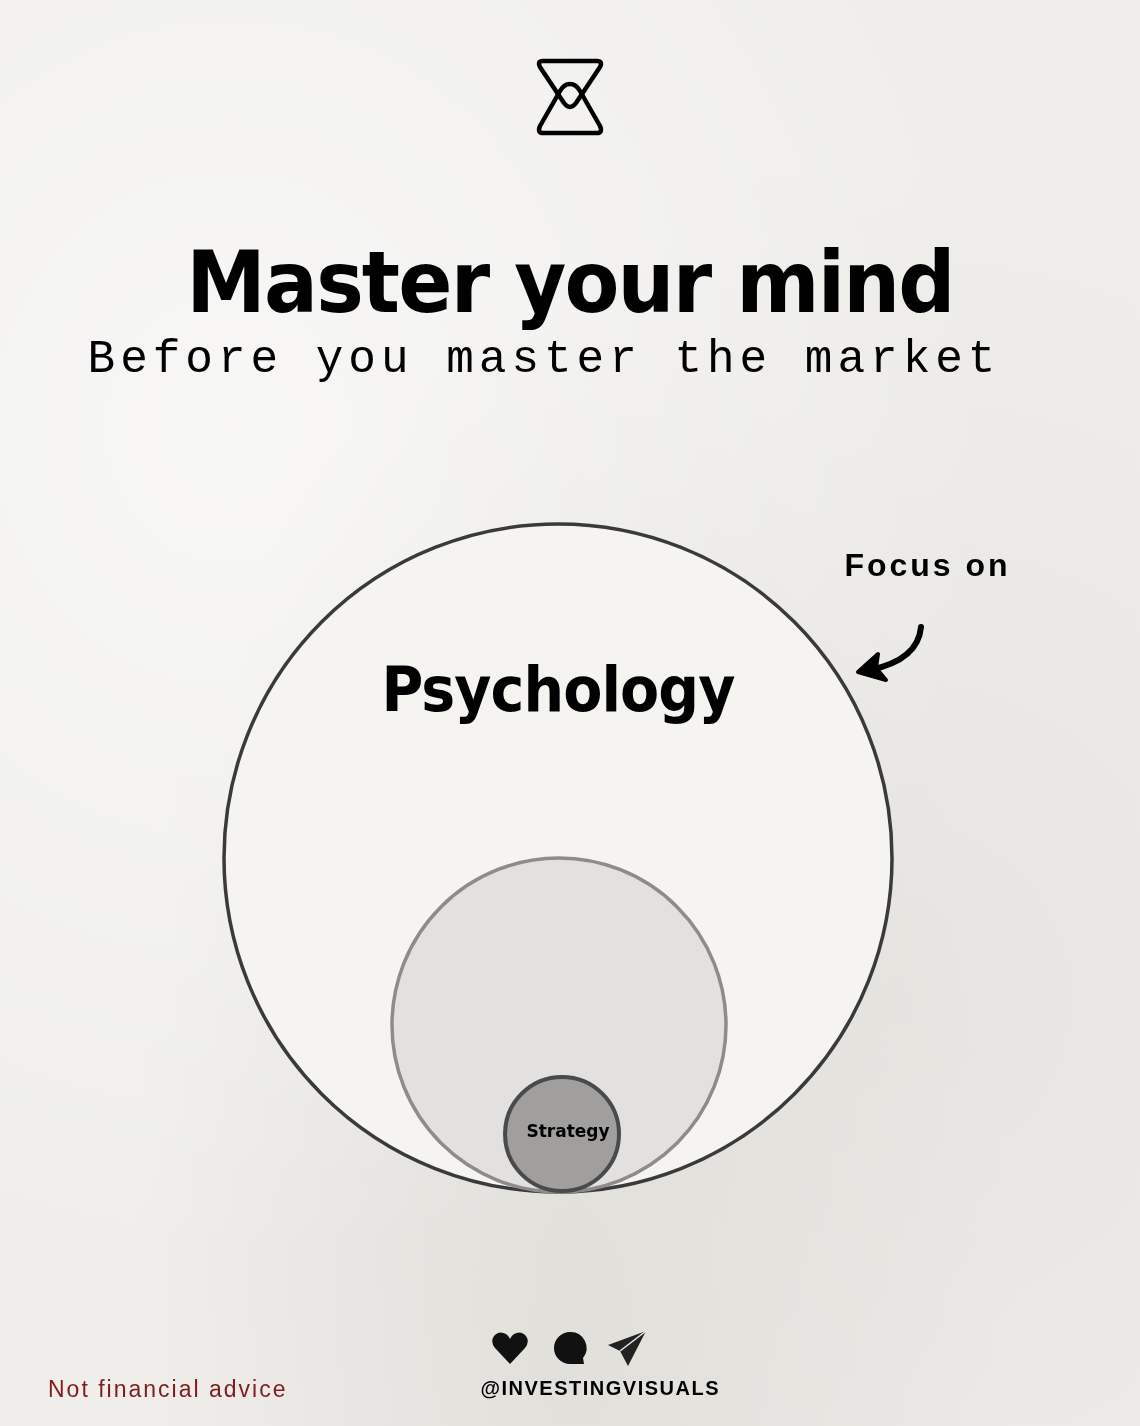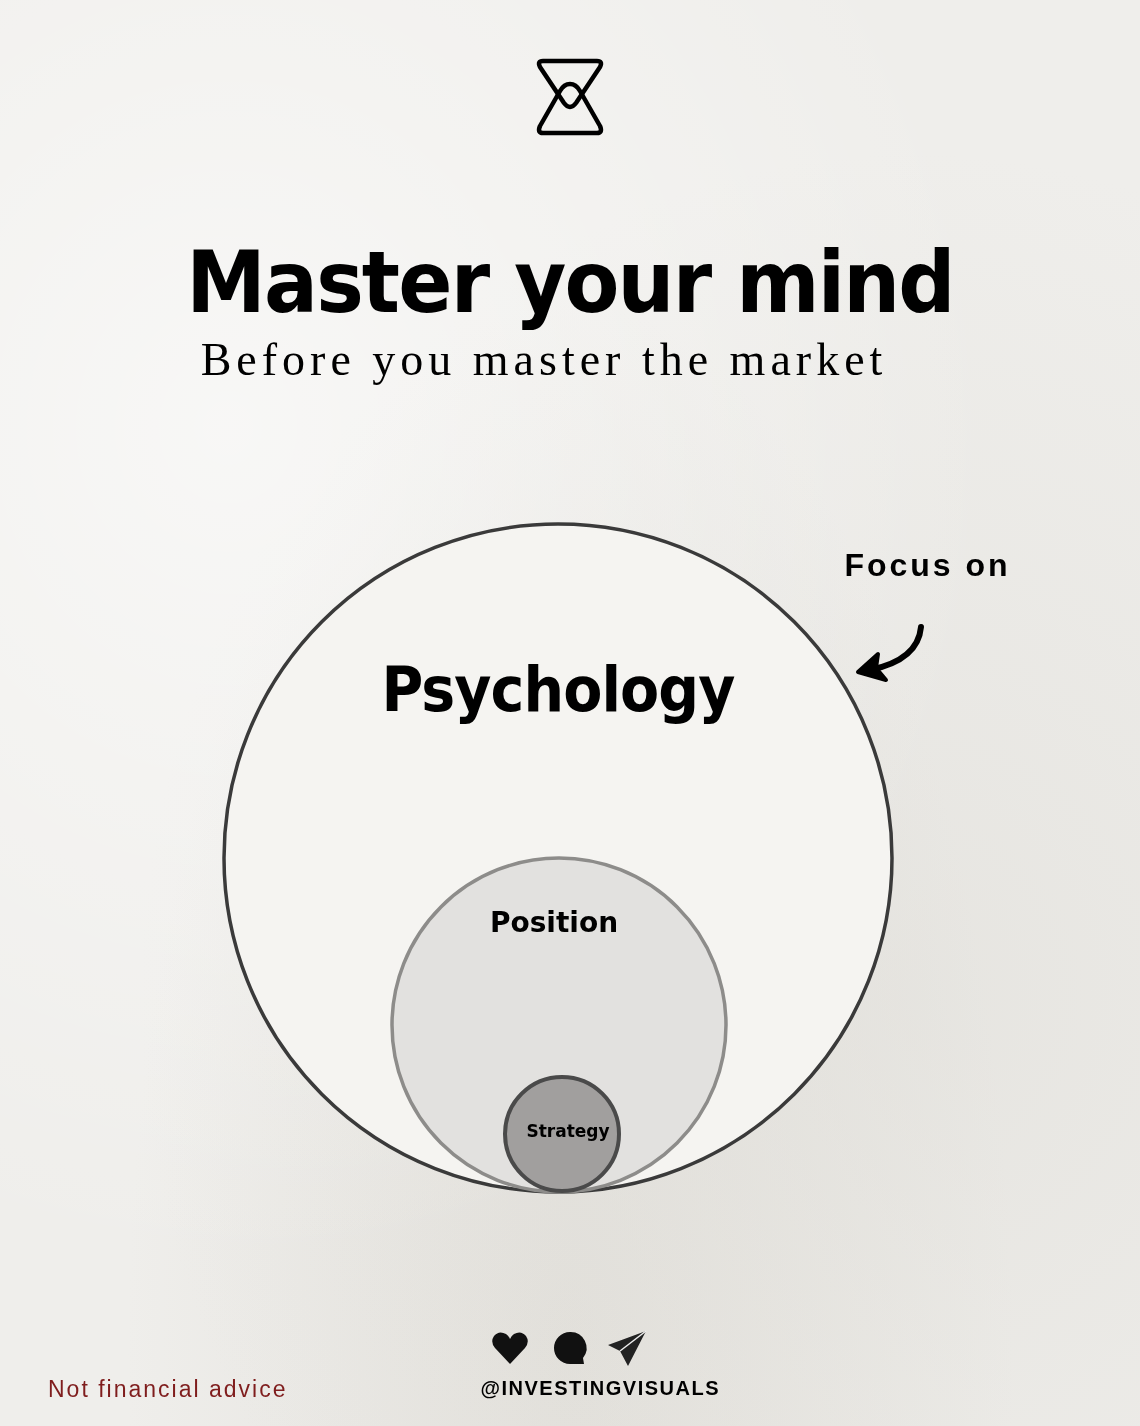--- a/index.html
+++ b/index.html
@@ -14,21 +14,21 @@
       color: #000;
     }
     .logo { position: absolute; left: 533px; top: 56px; width: 74px; height: 82px; }
     .title {
       position: absolute; left: 0; width: 1140px; top: 232px; text-align: center;
       font-family: "DejaVu Sans", sans-serif; font-weight: bold; font-size: 86px;
       letter-spacing: -2px; line-height: 100px; transform: scaleX(0.93);
     }
     .subtitle {
       position: absolute; left: 0; width: 1088px; top: 334px; text-align: center;
-      font-family: Liberation Serif, serif; font-size: 46px; letter-spacing: 5px; line-height: 52px;
+      font-family: Liberation Mono, monospace; font-size: 46px; letter-spacing: 5px; line-height: 52px;
     }
     .diagram { position: absolute; left: 0; top: 0; width: 1140px; height: 1426px; pointer-events: none; }
     .label { position: absolute; text-align: center; font-weight: bold; font-family: "DejaVu Sans", sans-serif; }
     .psy { left: 358px; width: 400px; top: 652px; font-size: 62px; line-height: 76px; letter-spacing: -1px; transform: scaleX(0.92); }
     .pos { left: 454px; width: 200px; top: 902px; font-size: 28px; line-height: 41px; }
     .strat { left: 504px; width: 128px; top: 1119px; font-size: 17px; line-height: 24px; }
     .focus {
       position: absolute; left: 820px; width: 215px; top: 548px; text-align: center;
       font-family: "Liberation Sans", sans-serif; font-weight: bold; font-size: 32px;
       letter-spacing: 3px; line-height: 34px;
@@ -61,21 +61,20 @@
   <circle cx="562" cy="1134" r="57" fill="#a19f9e" stroke="#4a4a4a" stroke-width="4"></circle>
 
   <g>
     <path d="M921 627 Q918 660 870 670" fill="none" stroke="#000" stroke-width="6" stroke-linecap="round"></path>
     <path d="M858 672 L878 654 L876 668 L886 680 Z" fill="#000" stroke="#000" stroke-width="4" stroke-linejoin="round"></path>
   </g>
 </svg>
 
 <div class="label psy">Psychology</div>
 <div class="label pos">
-  <div>Position</div>
 </div>
 <div class="label strat">Strategy</div>
 
 <div class="focus">
   <div>Focus on</div>
 </div>
 
 <div class="footer-icons">
   <span style="left:0">
     <svg width="40" height="40" viewBox="0 0 40 40">

